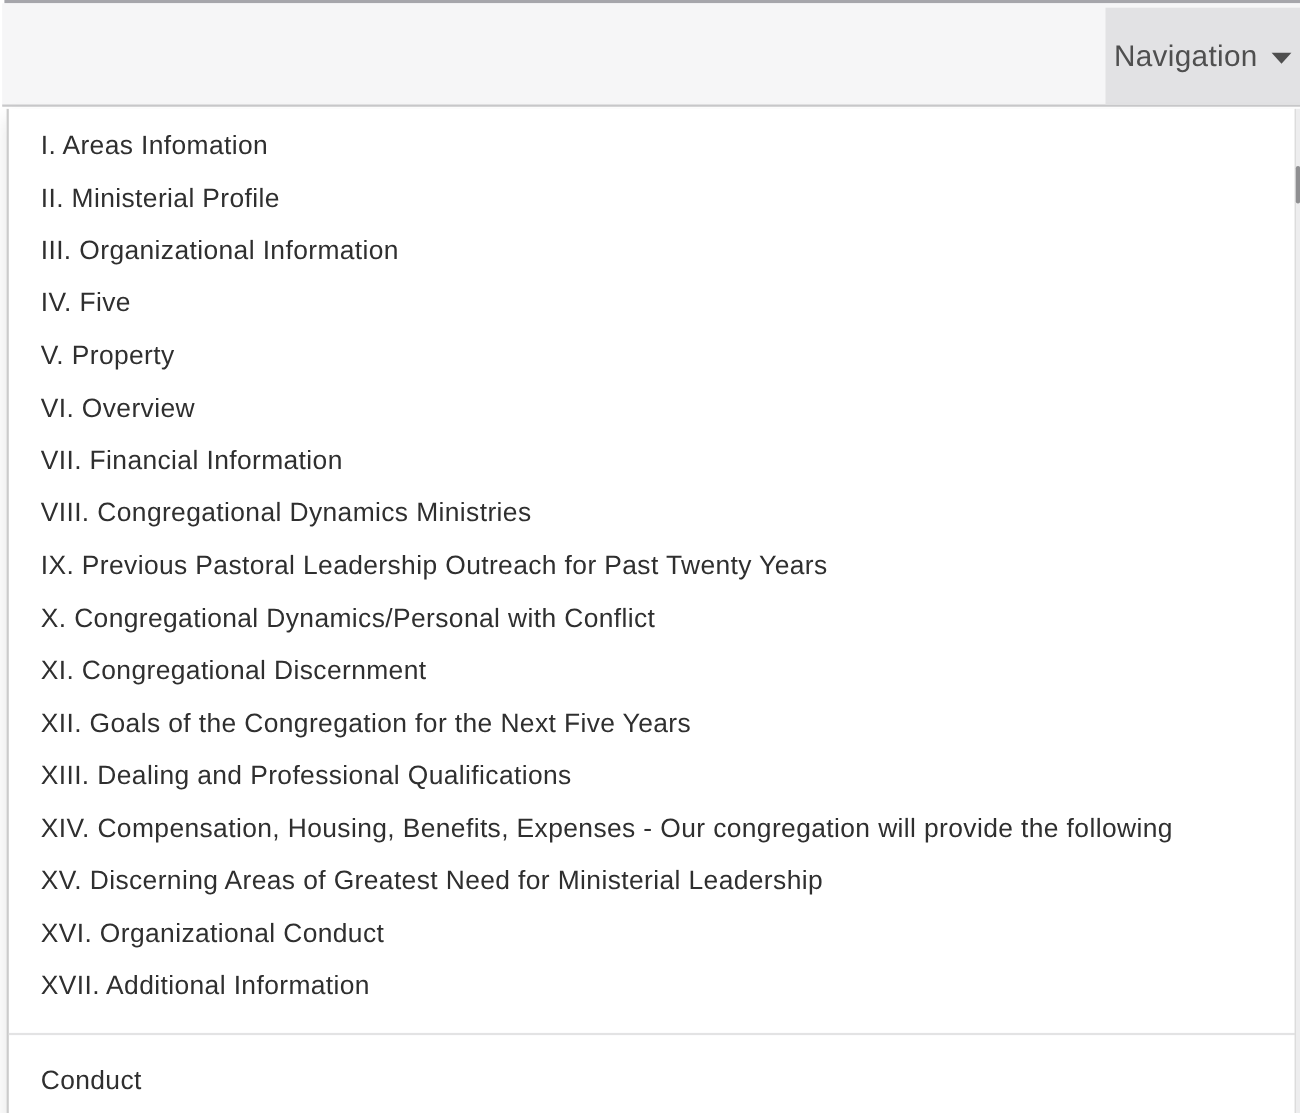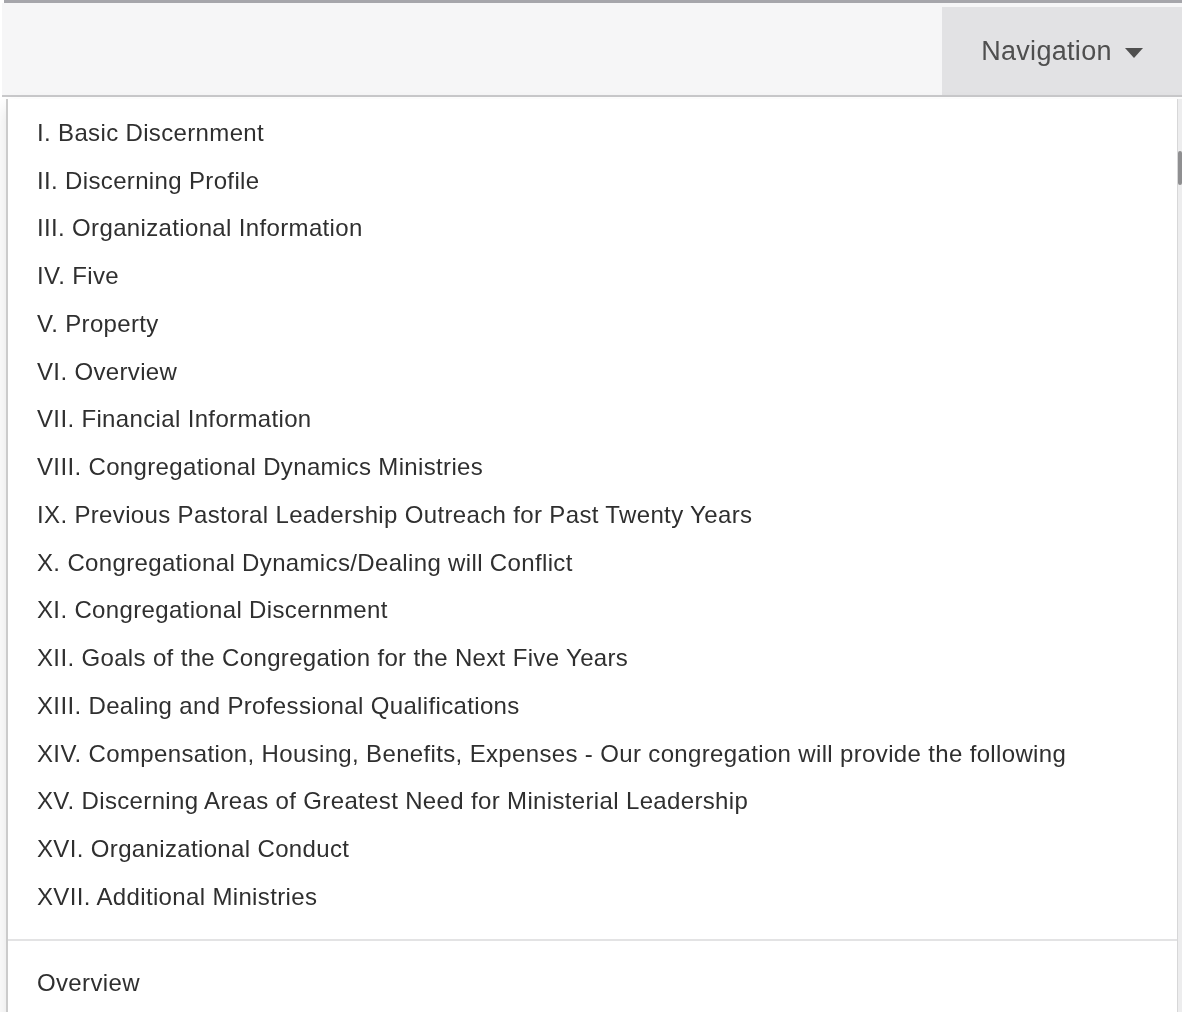--- a/index.html
+++ b/index.html
@@ -17,21 +17,21 @@
     background: var(--top-rule, #a6a6ab);
   }
 
   
   .navbar {
     position: absolute; top: 3px; left: 2px; right: 0; height: 94px;
     background: var(--navbar-bg, #f6f6f7);
     border-bottom: 2px solid var(--border, #c9c9cb);
   }
   .nav-button {
-    position: absolute; top: 4px; right: 0; bottom: 0; width: 240px;
+    position: absolute; top: 4px; right: 0; bottom: 0; width: 177px;
     background: var(--button-bg, #e2e2e4);
     color: var(--button-text, #4f4f4f);
     display: flex; align-items: center; justify-content: center;
     font-size: 27px; cursor: pointer; user-select: none;
   }
   .nav-button .label { letter-spacing: 0.3px; }
   .caret {
     display: inline-block; margin-left: 13px; margin-top: 4px;
     width: 0; height: 0;
     border-left: 9px solid transparent;
@@ -84,25 +84,25 @@
     <div class="nav-button" aria-expanded="true">
       <span class="label">Navigation</span>
       <span class="caret"></span>
     </div>
   </div>
 
   <div class="dropdown">
     <ul class="menu">
 
         <li class="menu-item">
-          <span>I. Basic Discernment</span>
+          <span>I. Areas Infomation</span>
         </li>
 
         <li class="menu-item">
-          <span>II. Discerning Profile</span>
+          <span>II. Ministerial Profile</span>
         </li>
 
         <li class="menu-item">
           <span>III. Organizational Information</span>
         </li>
 
         <li class="menu-item">
           <span>IV. Five</span>
         </li>
 
@@ -120,21 +120,21 @@
 
         <li class="menu-item">
           <span>VIII. Congregational Dynamics Ministries</span>
         </li>
 
         <li class="menu-item">
           <span>IX. Previous Pastoral Leadership Outreach for Past Twenty Years</span>
         </li>
 
         <li class="menu-item">
-          <span>X. Congregational Dynamics/Dealing will Conflict</span>
+          <span>X. Congregational Dynamics/Personal with Conflict</span>
         </li>
 
         <li class="menu-item">
           <span>XI. Congregational Discernment</span>
         </li>
 
         <li class="menu-item">
           <span>XII. Goals of the Congregation for the Next Five Years</span>
         </li>
 
@@ -148,27 +148,27 @@
 
         <li class="menu-item">
           <span>XV. Discerning Areas of Greatest Need for Ministerial Leadership</span>
         </li>
 
         <li class="menu-item">
           <span>XVI. Organizational Conduct</span>
         </li>
 
         <li class="menu-item">
-          <span>XVII. Additional Ministries</span>
+          <span>XVII. Additional Information</span>
         </li>
       </ul>
     <div class="divider"></div>
     <ul class="menu">
       <li class="menu-item">
-          <span>Overview</span>
+          <span>Conduct</span>
         </li>
     </ul>
   </div>
 
   <div class="scrollbar">
     <div class="scrollbar-thumb"></div>
   </div>
 
 </div>
 

